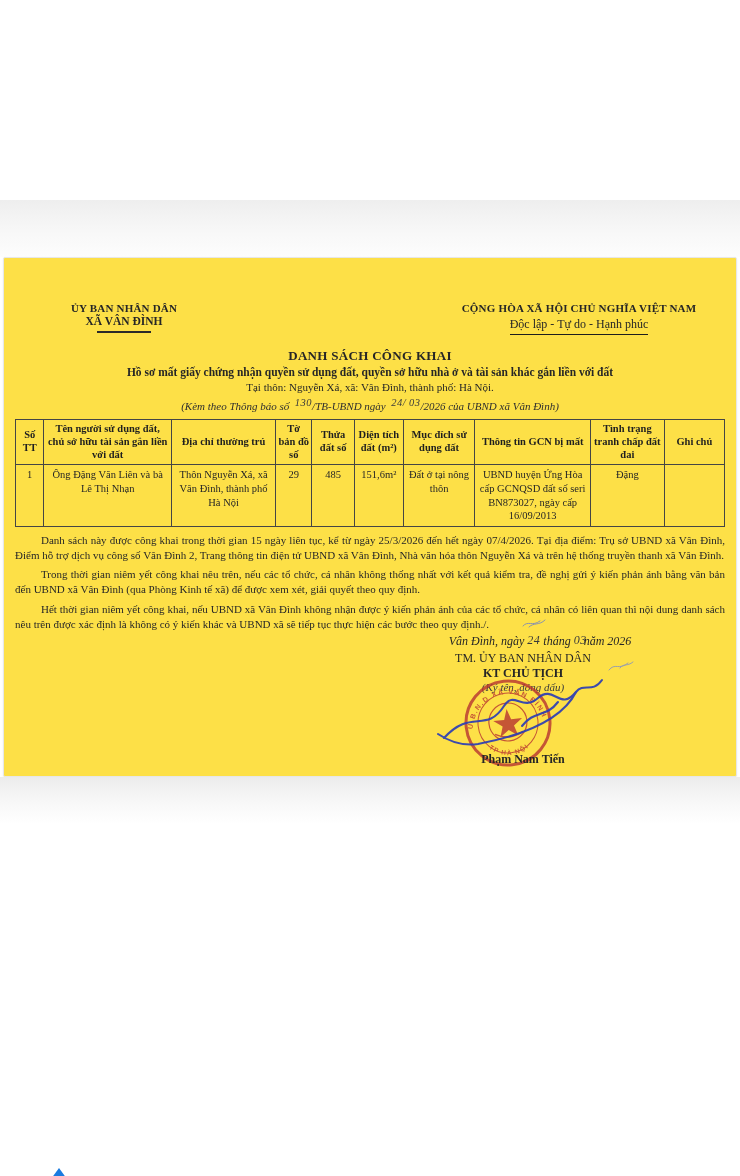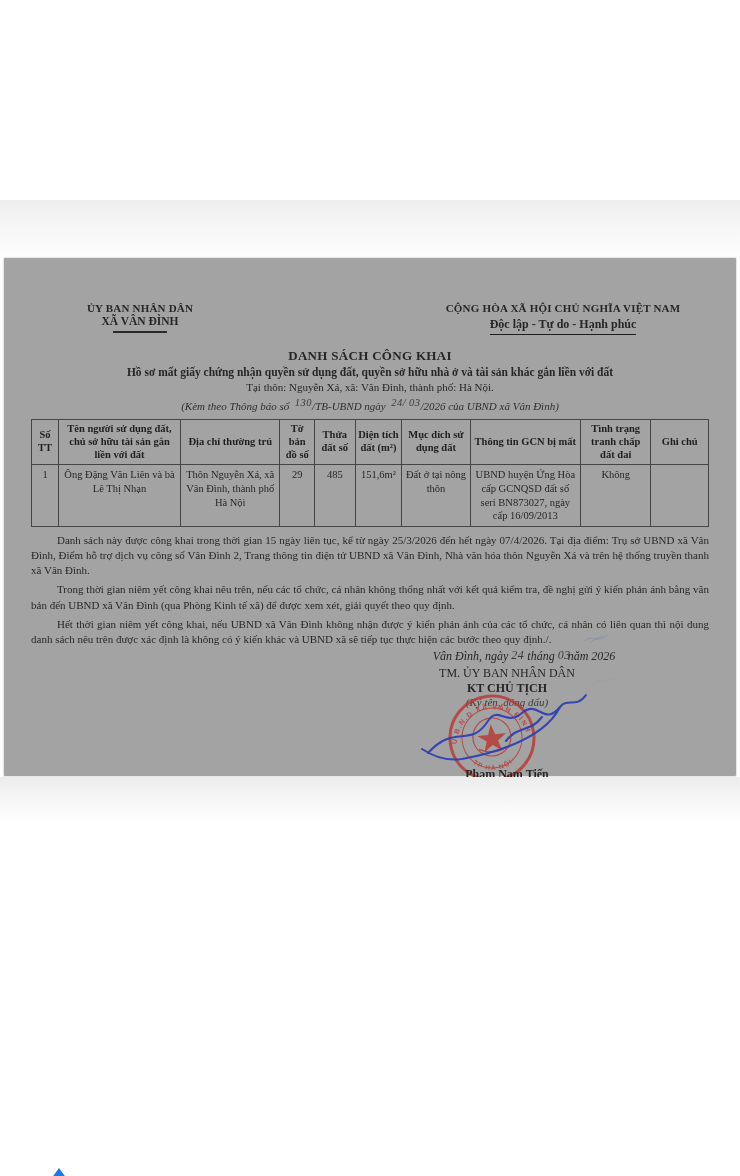--- a/index.html
+++ b/index.html
@@ -13,31 +13,31 @@
   .torn-top::before { content:""; position:absolute; top:0; left:0; right:0; height:8px;
     background:conic-gradient(from -45deg at 50% 0%, #ffffff 90deg, rgba(255,255,255,0) 0) 0 0/16px 8px repeat-x; }
 
   
   .torn-bottom { position:absolute; top:777px; left:0; width:740px; height:47px;
     background:linear-gradient(180deg,#ececec 0%,#f8f8f8 55%,#ffffff 100%); }
   .torn-bottom::after { content:""; position:absolute; bottom:0; left:0; right:0; height:8px;
     background:conic-gradient(from 135deg at 50% 100%, #ffffff 90deg, rgba(255,255,255,0) 0) 0 0/16px 8px repeat-x; }
 
   .doc-card { position:absolute; left:3px; top:257px; width:734px; height:520px;
-    background:#a3a3a3; border:1px solid #e7e7e7; border-radius:2px;
-    box-shadow:0 1px 3px rgba(0,0,0,0.05); padding:44px 27px 0; color:#262626; }
+    background:#fde047; border:1px solid #e7e7e7; border-radius:2px;
+    box-shadow:0 1px 3px rgba(0,0,0,0.05); padding:44px 11px 0; color:#262626; }
 
   .doc-header { display:flex; justify-content:space-between; align-items:flex-start; }
   .org-block { width:218px; text-align:center; }
   .org-line1 { font-size:11px; font-weight:bold; letter-spacing:.2px; }
   .org-line2 { font-size:11.5px; font-weight:bold; margin-top:1px; }
   .org-rule { width:54px; height:1.5px; background:#2a2a2a; margin:4px auto 0; }
   .national-block { width:292px; text-align:center; }
   .nat-line1 { font-size:11px; font-weight:bold; letter-spacing:.2px; }
-  .nat-motto { display:inline-block; font-size:12px; font-weight:bold; margin-top:0;
+  .nat-motto { display:inline-block; font-size:12px; font-weight:normal; margin-top:0;
     padding-bottom:2px; border-bottom:1.5px solid #1d1d1d; }
 
   .doc-title { text-align:center; font-size:13px; font-weight:bold; margin-top:13px; letter-spacing:.3px; }
   .doc-subtitle { text-align:center; font-size:11.5px; font-weight:bold; margin-top:2px; }
   .doc-location { text-align:center; font-size:11px; margin-top:3px; }
   .doc-refline { text-align:center; font-size:11px; font-style:italic; margin-top:7px; color:#2e2e2e; }
   .hand { font-style:italic; color:#3a3a3a; letter-spacing:.5px; }
   .hand.sup { position:relative; top:-4px; font-size:10.5px; }
 
   table.main { width:100%; border-collapse:collapse; margin-top:7px; table-layout:fixed; }
@@ -127,21 +127,21 @@
       <tbody>
         <tr>
           <td>1</td>
           <td class="al">Ông Đặng Văn Liên và bà Lê Thị Nhạn</td>
           <td>Thôn Nguyễn Xá, xã Vân Đình, thành phố Hà Nội</td>
           <td>29</td>
           <td>485</td>
           <td>151,6m²</td>
           <td>Đất ở tại nông thôn</td>
           <td>UBND huyện Ứng Hòa cấp GCNQSD đất số seri BN873027, ngày cấp 16/09/2013</td>
-          <td>Không</td>
+          <td>Đặng</td>
           <td></td>
         </tr>
       </tbody>
     </table>
 
     <p class="para">Danh sách này được công khai trong thời gian 15 ngày liên tục, kể từ ngày 25/3/2026 đến hết ngày 07/4/2026. Tại địa điểm: Trụ sở UBND xã Vân Đình, Điểm hỗ trợ dịch vụ công số Vân Đình 2, Trang thông tin điện tử UBND xã Vân Đình, Nhà văn hóa thôn Nguyễn Xá và trên hệ thống truyền thanh xã Vân Đình.</p>
     <p class="para">Trong thời gian niêm yết công khai nêu trên, nếu các tổ chức, cá nhân không thống nhất với kết quả kiểm tra, đề nghị gửi ý kiến phản ánh bằng văn bản đến UBND xã Vân Đình (qua Phòng Kinh tế xã) để được xem xét, giải quyết theo quy định.</p>
     <p class="para"><span>Hết thời gian niêm yết công khai, nếu UBND xã Vân Đình không nhận được ý kiến phản ánh của các tổ chức, cá nhân có liên quan thì nội dung danh sách nêu trên được xác định là không có ý kiến khác và UBND xã sẽ tiếp tục thực hiện các bước theo quy định./.</span><span class="ink-mark"><svg width="26" height="10" viewBox="0 0 26 10">
             <path d="M2,8 C7,2 11,9 19,3 M8,9 C13,4 18,8 24,2" stroke="#8a93ad" stroke-width="1" fill="none" stroke-linecap="round"></path>
           </svg></span></p>

